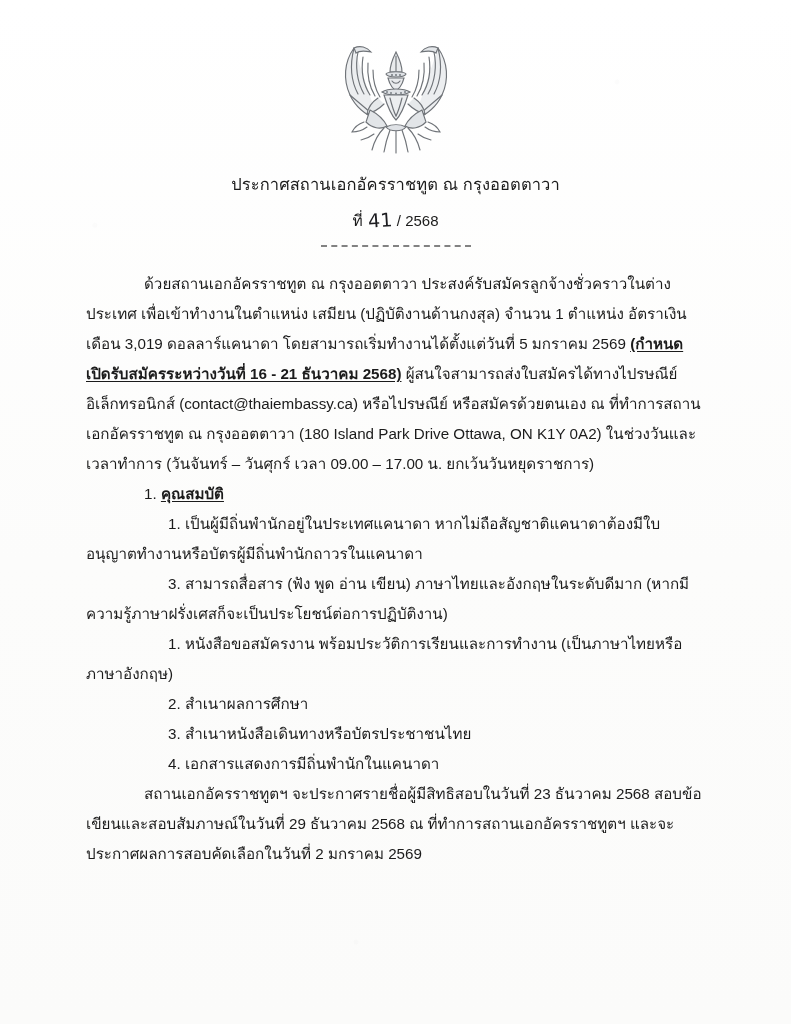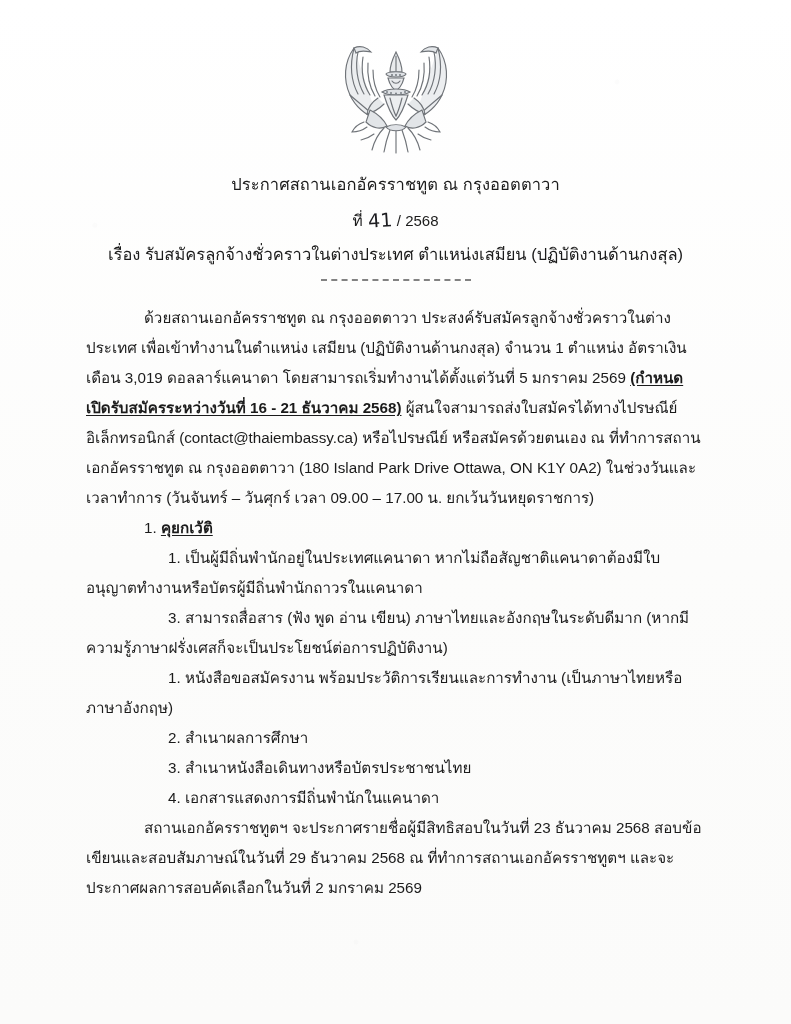--- a/index.html
+++ b/index.html
@@ -191,30 +191,29 @@
       </svg>
     </div>
 
     <div class="head-block">
       <div class="head-line-1">ประกาศสถานเอกอัครราชทูต ณ กรุงออตตาวา</div>
       <div class="head-line-2">
         <span>ที่</span>
         <span class="hand-number">41</span>
         <span class="slash-year">/ 2568</span>
       </div>
-      <div class="head-line-3">เรื่อง  รับสมัครลูกจ้างชั่วคราวในต่างประเทศ ตำแหน่งเสมียน (ปฏิบัติงานด้านกงสุล)</div>
       <hr class="divider">
     </div>
 
     <div class="body-block">
 
       <p class="para indent"><span>ด้วยสถานเอกอัครราชทูต ณ กรุงออตตาวา ประสงค์รับสมัครลูกจ้างชั่วคราวในต่างประเทศ เพื่อเข้าทำงานในตำแหน่ง เสมียน (ปฏิบัติงานด้านกงสุล) จำนวน 1 ตำแหน่ง อัตราเงินเดือน 3,019 ดอลลาร์แคนาดา โดยสามารถเริ่มทำงานได้ตั้งแต่วันที่ 5 มกราคม 2569 </span><span class="u b">(กำหนดเปิดรับสมัครระหว่างวันที่ 16 - 21 ธันวาคม 2568)</span><span> ผู้สนใจสามารถส่งใบสมัครได้ทางไปรษณีย์อิเล็กทรอนิกส์ (contact@thaiembassy.ca) หรือไปรษณีย์ หรือสมัครด้วยตนเอง ณ ที่ทำการสถานเอกอัครราชทูต ณ กรุงออตตาวา (180 Island Park Drive Ottawa, ON K1Y 0A2) ในช่วงวันและเวลาทำการ (วันจันทร์ – วันศุกร์ เวลา 09.00 – 17.00 น. ยกเว้นวันหยุดราชการ)</span></p>
 
       <p class="section-head"><span>1.</span>
-        <span class="label">คุยกเวัติ</span></p>
+        <span class="label">คุณสมบัติ</span></p>
 
       <p class="para" style="text-indent:82px">1. เป็นผู้มีถิ่นพำนักอยู่ในประเทศแคนาดา หากไม่ถือสัญชาติแคนาดาต้องมีใบอนุญาตทำงานหรือบัตรผู้มีถิ่นพำนักถาวรในแคนาดา</p>
       <p class="para" style="text-indent:82px">3. สามารถสื่อสาร (ฟัง พูด อ่าน เขียน) ภาษาไทยและอังกฤษในระดับดีมาก (หากมีความรู้ภาษาฝรั่งเศสก็จะเป็นประโยชน์ต่อการปฏิบัติงาน)</p>
 
 
       <p class="para" style="text-indent:82px">1. หนังสือขอสมัครงาน พร้อมประวัติการเรียนและการทำงาน (เป็นภาษาไทยหรือภาษาอังกฤษ)</p>
       <p class="para" style="text-indent:82px">2. สำเนาผลการศึกษา</p>
       <p class="para" style="text-indent:82px">3. สำเนาหนังสือเดินทางหรือบัตรประชาชนไทย</p>
       <p class="para" style="text-indent:82px">4. เอกสารแสดงการมีถิ่นพำนักในแคนาดา</p>
 

